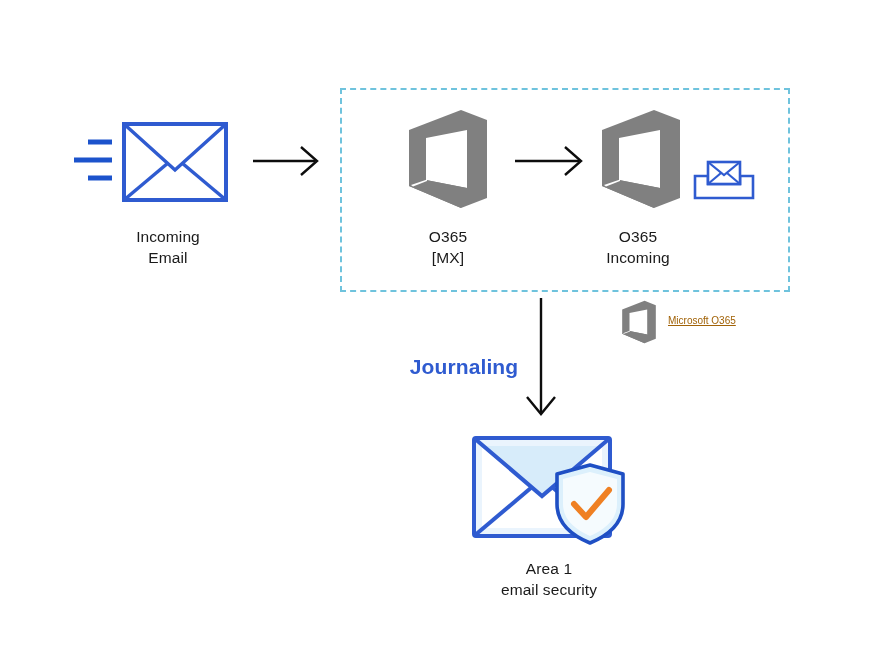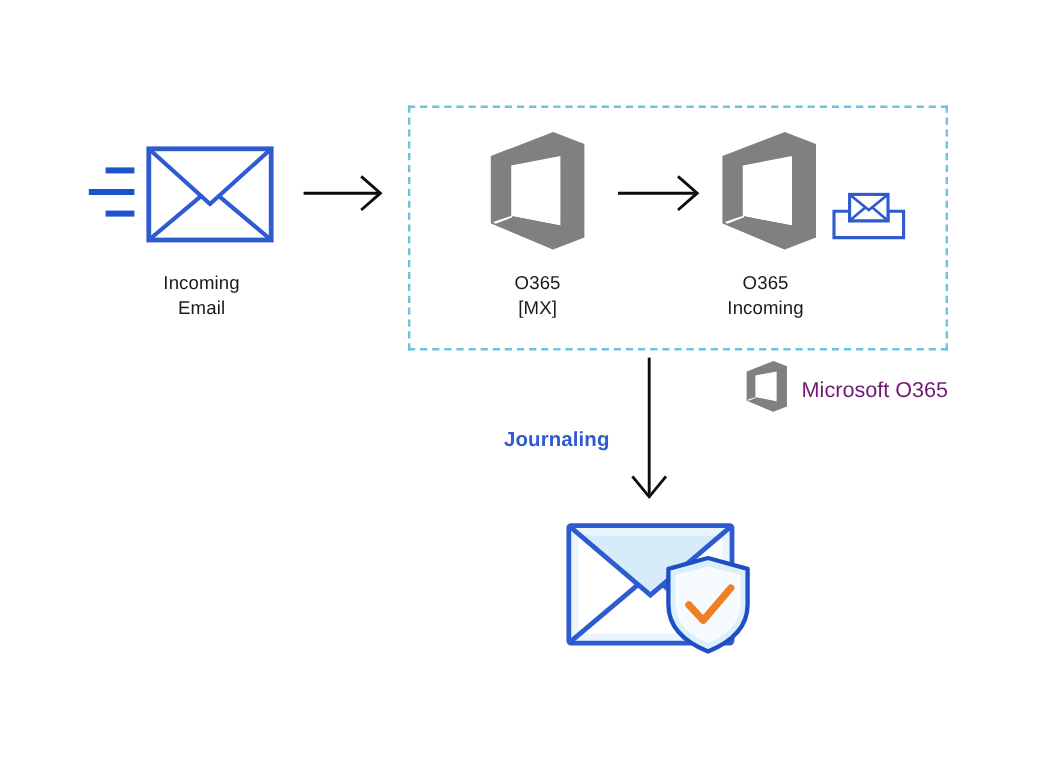--- a/index.html
+++ b/index.html
@@ -25,28 +25,29 @@
     color: #1a1a1a;
     font-size: 15.5px;
     line-height: 21px;
     font-family: "Liberation Sans", sans-serif;
     white-space: pre;
     letter-spacing: 0.1px;
   }
   .label-blue {
     color: #2f5bd0;
     font-weight: bold;
-    font-size: 17px;
+    font-size: 21px;
   }
   .legend-label {
     position: absolute;
-    color: #701a75;
-    font-size: 18px;
+    color: #a16207;
+    font-size: 10px;
     font-family: "Liberation Sans", sans-serif;
     white-space: pre;
+    text-decoration: underline;
   }
   .dashed-zone {
     position: absolute;
     border: 2px dashed #6fc3dd;
     box-sizing: border-box;
     background: transparent;
   }
   svg { display: block; overflow: visible; }
 </style>
 </head>
@@ -166,14 +167,15 @@
                C 105 104 89 92 89 72
                L 89 42 Z" fill="#dcf0fc" stroke="#1f4fc4" stroke-width="3.6" stroke-linejoin="round"></path>
       <path d="M 122 40 L 149 47 L 149 72
                C 149 88 136 98 122 104
                C 108 98 95 88 95 72
                L 95 47 Z" fill="#ffffff" opacity="0.72"></path>
 
       <path d="M 106 72 L 118 85 L 141 58" fill="none" stroke="#ef8023" stroke-width="6" stroke-linecap="round" stroke-linejoin="round"></path>
     </svg>
   </div>
+  <div class="label" style="left:459px; top:558px; width:180px;"><span>Area 1</span><br><span>email security</span></div>
 
 </div>
 
 </body></html>

